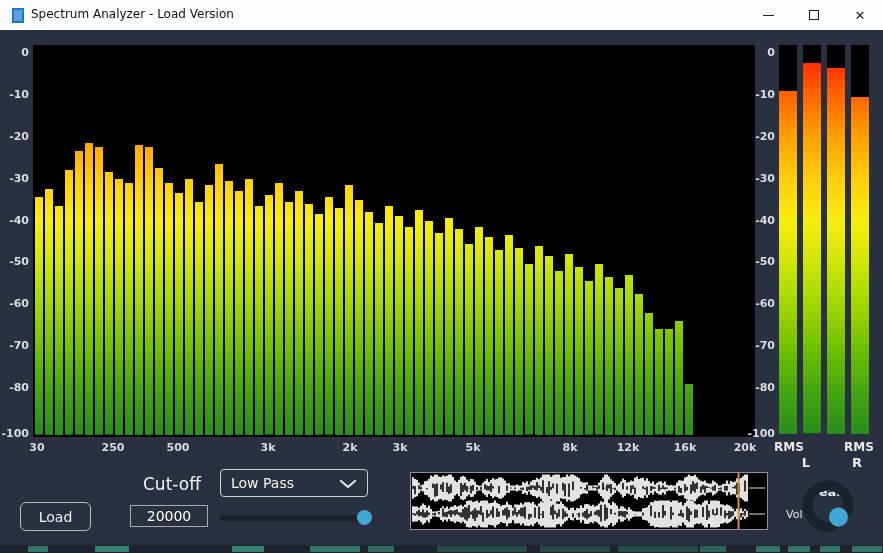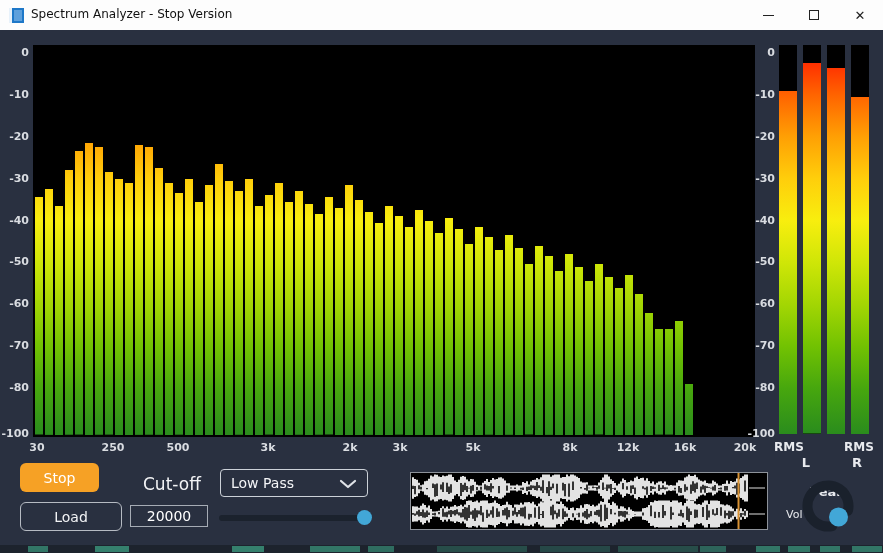--- a/index.html
+++ b/index.html
@@ -25,21 +25,21 @@
   .db-right{left:737px;width:38px;text-align:right;}
   .freq{top:441px;transform:translateX(-50%);}
 
   
   .meter-col{position:absolute;top:45px;width:18px;height:389px;background:#000;}
   .meter-fill{position:absolute;left:0;bottom:0;width:100%;background-repeat:no-repeat;}
   .meter-lab{position:absolute;color:#e8eaee;font-weight:bold;transform:translateX(-50%);}
 
   
   #stop-btn{position:absolute;left:20px;top:463px;width:79px;height:29px;border:none;border-radius:6px;color:#fff;font-size:14px;}
-  #load-btn{position:absolute;left:20px;top:502px;width:102px;height:29px;background:transparent;border:1px solid #b6bbc3;border-radius:6px;color:#f2f3f5;font-size:14px;}
+  #load-btn{position:absolute;left:20px;top:502px;width:71px;height:29px;background:transparent;border:1px solid #b6bbc3;border-radius:6px;color:#f2f3f5;font-size:14px;}
   #cutoff-label{position:absolute;left:143px;top:474px;font-size:17px;color:#f2f3f5;}
   #filter-dd{position:absolute;left:220px;top:469px;width:148px;height:28px;border:1px solid #ccd1d8;border-radius:4px;color:#f4f5f7;font-size:14px;display:flex;align-items:center;padding:0 10px;}
   #filter-dd svg{position:absolute;right:10px;top:9px;}
   #cutoff-input{position:absolute;left:130px;top:505px;width:78px;height:22px;background:transparent;border:1px solid #a6acb5;color:#fff;font-size:14px;text-align:center;padding:0;}
   #slider{position:absolute;left:219px;top:515px;width:153px;height:6px;background:#1b222d;border-radius:3px;}
   #slider-thumb{position:absolute;top:-5px;width:15px;height:15px;border-radius:50%;}
   #waveform-box{position:absolute;left:410px;top:472px;width:358px;height:58px;border:1px solid #8d929a;background:#000;}
   #vol-label{position:absolute;left:786px;top:508px;font-size:11px;color:#e6e8ec;}
   #knob{position:absolute;left:797px;top:477px;}
 
@@ -49,21 +49,21 @@
 </style>
 </head>
 <body>
 
 <div id="win">
 
   <div id="titlebar">
     <span id="appicon">
         <i></i>
       </span>
-    <span id="title">Spectrum Analyzer - Stop Version</span>
+    <span id="title">Spectrum Analyzer - Load Version</span>
     <span class="winbtn" id="btn-min">
         <b></b>
       </span>
     <span class="winbtn" id="btn-max">
         <b></b>
       </span>
     <span class="winbtn" id="btn-close">
         <span>✕</span>
       </span>
   </div>
@@ -157,21 +157,20 @@
       </div>
     </div>
   <div id="meter-labels">
       <div class="meter-lab" style="left: 789px; top: 440px; font-size: 12px;">RMS</div>
       <div class="meter-lab" style="left: 827px; top: 440px; font-size: 13px; margin-top: 44px;">Peak</div>
       <div class="meter-lab" style="left: 859px; top: 440px; font-size: 12px;">RMS</div>
       <div class="meter-lab" style="left: 806px; top: 455px; font-size: 13px;">L</div>
       <div class="meter-lab" style="left: 857px; top: 455px; font-size: 13px;">R</div>
     </div>
 
-  <button id="stop-btn" style="background: rgb(246, 161, 37);">Stop</button>
   <button id="load-btn">Load</button>
   <span id="cutoff-label">Cut-off</span>
 
   <div id="filter-dd">
     <span>Low Pass</span>
     <svg width="18" height="10" viewBox="0 0 18 10">
         <polyline points="2,2 9,8 16,2" fill="none" stroke="#dfe2e7" stroke-width="2.2" stroke-linecap="round" stroke-linejoin="round"></polyline>
       </svg>
   </div>
 

